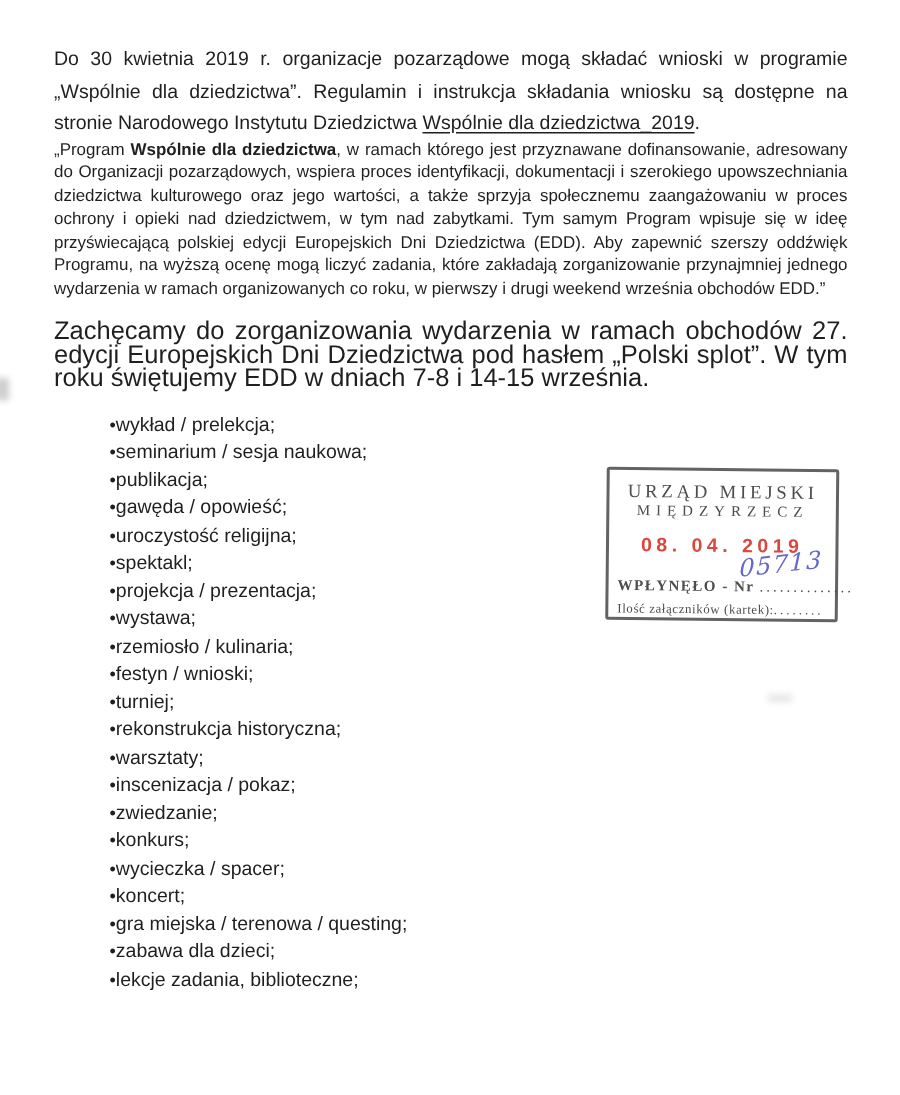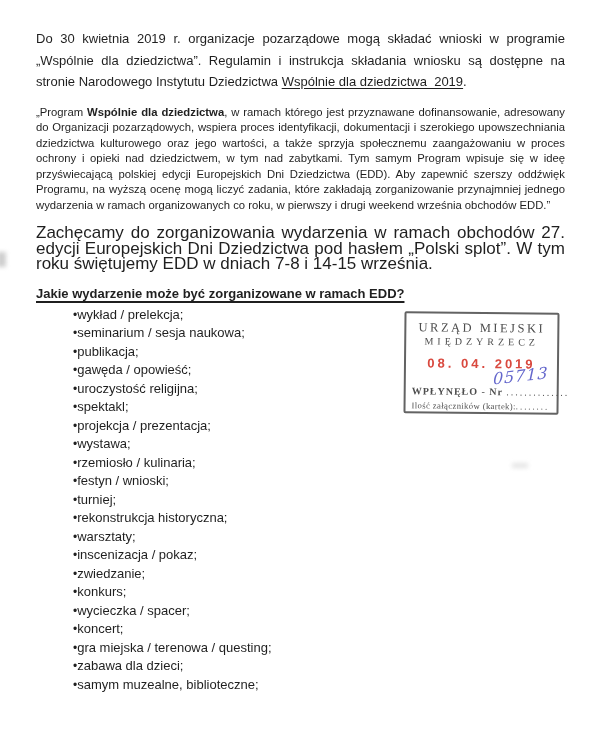--- a/index.html
+++ b/index.html
@@ -14,21 +14,20 @@
     position:relative;
     width:600px; height:730px;
     background:#ffffff;
     padding:28px 35px 0 36px;
     overflow:hidden;
   }
   
   .p1 {
     font-size:13px; line-height:21.5px;
     text-align:justify;
-    margin-bottom:12px;
   }
   .p2 {
     font-size:11.3px; line-height:15.5px;
     text-align:justify;
     margin-bottom:12px;
   }
   .p3 {
     font-size:17px; line-height:15.5px;
     text-align:justify;
     margin-bottom:14px;
@@ -138,21 +137,20 @@
 <body>
 
 <div class="page">
 
   <p class="p1"><span>Do 30 kwietnia 2019 r. organizacje pozarządowe mogą składać wnioski w programie „Wspólnie dla dziedzictwa”. Regulamin i instrukcja składania wniosku są dostępne na stronie Narodowego Instytutu Dziedzictwa </span><span class="doclink">Wspólnie dla dziedzictwa_2019</span><span>.</span></p>
 
   <p class="p2"><span>„Program </span><span class="bold">Wspólnie dla dziedzictwa</span><span>, w ramach którego jest przyznawane dofinansowanie, adresowany do Organizacji pozarządowych, wspiera proces identyfikacji, dokumentacji i szerokiego upowszechniania dziedzictwa kulturowego oraz jego wartości, a także sprzyja społecznemu zaangażowaniu w proces ochrony i opieki nad dziedzictwem, w tym nad zabytkami. Tym samym Program wpisuje się w ideę przyświecającą polskiej edycji Europejskich Dni Dziedzictwa (EDD). Aby zapewnić szerszy oddźwięk Programu, na wyższą ocenę mogą liczyć zadania, które zakładają zorganizowanie przynajmniej jednego wydarzenia w ramach organizowanych co roku, w pierwszy i drugi weekend września obchodów EDD.”</span></p>
 
   <p class="p3">Zachęcamy do zorganizowania wydarzenia w ramach obchodów 27. edycji Europejskich Dni Dziedzictwa pod hasłem „Polski splot”. W tym roku świętujemy EDD w dniach 7-8 i 14-15 września.</p>
 
-  <div class="heading">Jakie wydarzenie może być zorganizowane w ramach EDD?</div>
 
   <ul class="events">
     <li>wykład / prelekcja;</li>
     <li>seminarium / sesja naukowa;</li>
     <li>publikacja;</li>
     <li>gawęda / opowieść;</li>
     <li>uroczystość religijna;</li>
     <li>spektakl;</li>
     <li>projekcja / prezentacja;</li>
     <li>wystawa;</li>
@@ -161,21 +159,21 @@
     <li>turniej;</li>
     <li>rekonstrukcja historyczna;</li>
     <li>warsztaty;</li>
     <li>inscenizacja / pokaz;</li>
     <li>zwiedzanie;</li>
     <li>konkurs;</li>
     <li>wycieczka / spacer;</li>
     <li>koncert;</li>
     <li>gra miejska / terenowa / questing;</li>
     <li>zabawa dla dzieci;</li>
-    <li>samym muzealne, biblioteczne;</li>
+    <li>lekcje zadania, biblioteczne;</li>
   </ul>
 
   <div class="stamp">
     <div class="stamp-office">URZĄD MIEJSKI</div>
     <div class="stamp-city">MIĘDZYRZECZ</div>
     <div class="stamp-date" style="color:#d9483e;">08. 04. 2019</div>
     <div class="stamp-number" style="color:#6467cc;">05713</div>
     <div class="stamp-received"><span>WPŁYNĘŁO - Nr</span> <span class="dots">..............</span></div>
     <div class="stamp-attachments"><span>Ilość załączników (kartek):</span><span class="dots">........</span></div>
   </div>

